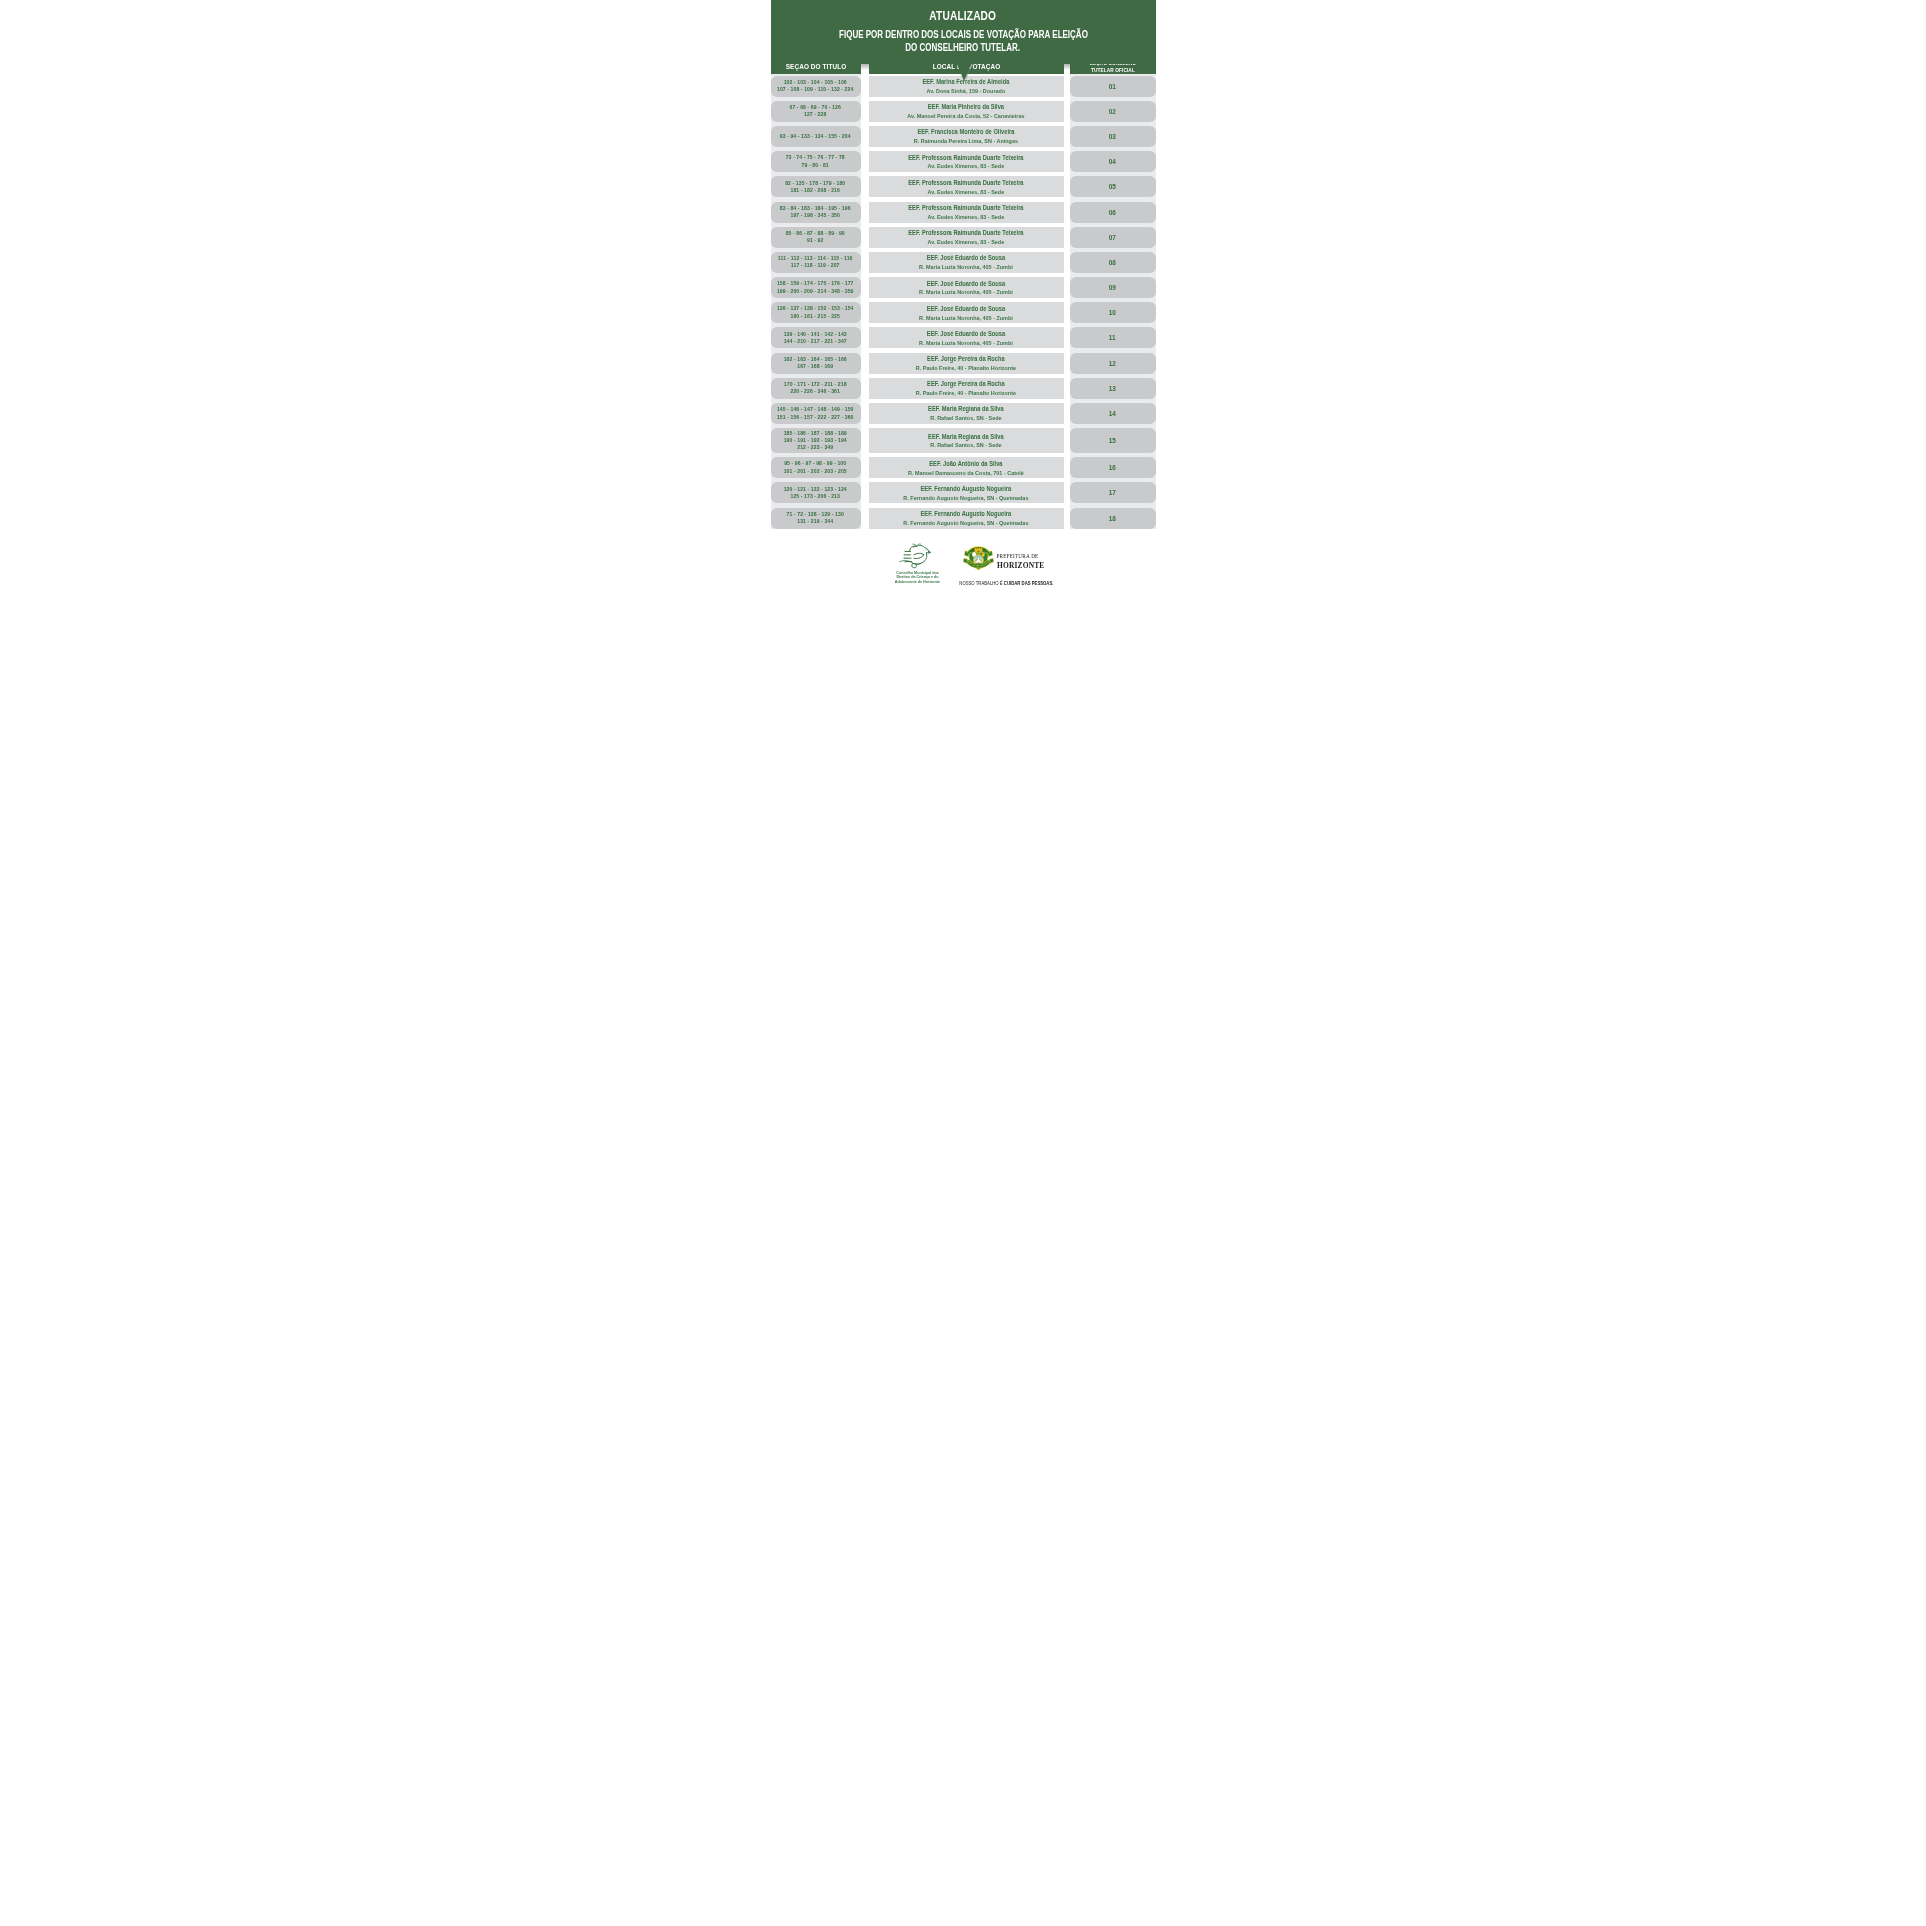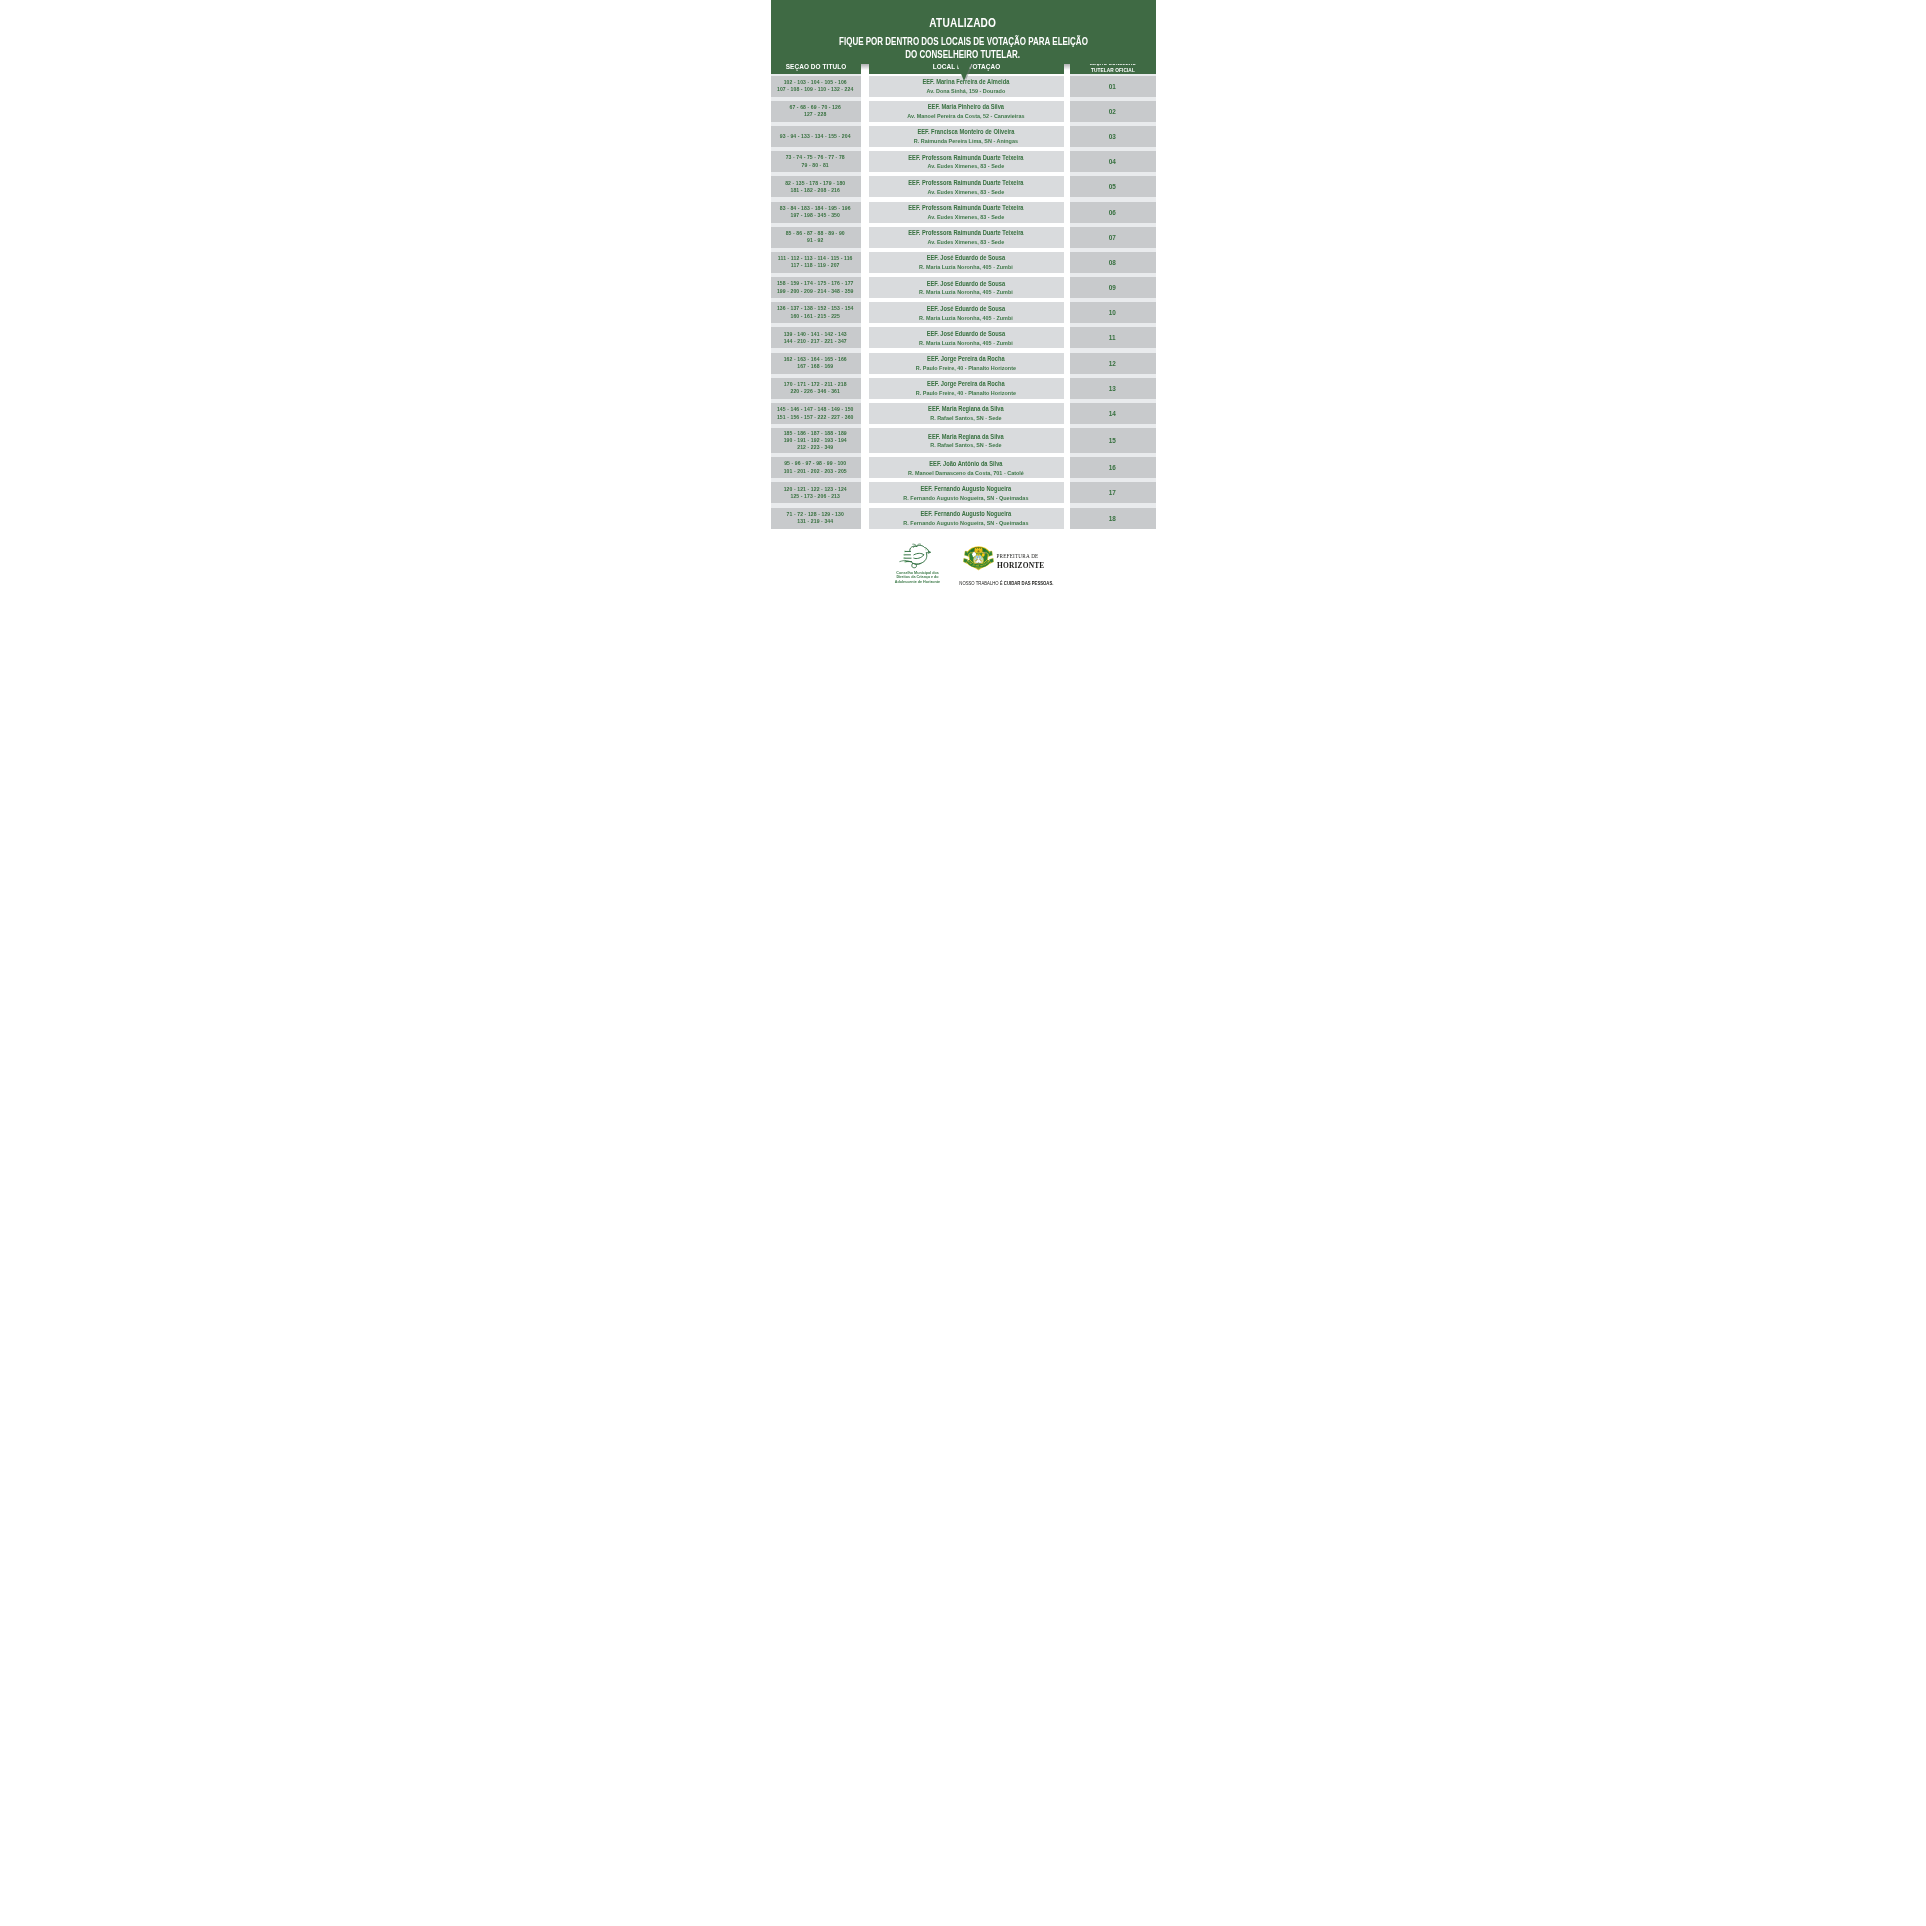--- a/index.html
+++ b/index.html
@@ -8,21 +8,21 @@
     --shield_green:#2c8135; --shield_yellow:#f2ca1c; --logo_green:#2f6e3f;
     --footer_green:#3d7a49; --ink:#1d1d1b;
   }
   *{margin:0;padding:0;box-sizing:border-box;}
   html,body{background:#fff;}
   body{font-family:"Liberation Sans","DejaVu Sans",sans-serif;}
   .page{position:relative;width:385px;height:596px;margin:0 auto;background:#fff;overflow:hidden;}
 
   
   .banner{position:relative;height:64px;background:var(--banner_green);text-align:center;color:#fff;z-index:2;}
-  .title{font-size:12.7px;font-weight:800;letter-spacing:0.2px;padding-top:16px;}
+  .title{font-size:12.7px;font-weight:800;letter-spacing:0.2px;padding-top:9px;}
   .subtitle{margin-top:6.2px;font-size:10px;font-weight:800;line-height:12.7px;}
   .sqz80{display:inline-block;transform:scaleX(.8);transform-origin:50% 50%;}
   .banner-shadow{position:absolute;top:64px;left:0;width:385px;height:5.8px;
     background:linear-gradient(rgba(110,112,115,.55),rgba(255,255,255,0));z-index:0;}
   .pointer{position:absolute;top:64px;left:186px;width:0;height:0;
     border-left:7px solid transparent;border-right:7px solid transparent;
     border-top:17.3px solid var(--banner_green);z-index:3;}
   .pointer-shadow{position:absolute;top:64px;left:188px;width:0;height:0;
     border-left:7px solid transparent;border-right:7px solid transparent;
     border-top:16px solid rgba(115,117,120,.45);z-index:1;}
@@ -35,21 +35,21 @@
   .grid{position:relative;display:grid;grid-template-columns:90px 8px 195px 6.2px 86px;}
   .cell-left{grid-column:1;}
   .cell-mid{grid-column:3;}
   .cell-right{grid-column:5;}
   .thead{margin-bottom:1.2px;}
   .hcell{height:15.4px;background:var(--banner_green);color:#fff;display:flex;flex-direction:column;
     align-items:center;justify-content:center;font-weight:800;font-size:7.3px;letter-spacing:0.1px;text-align:center;}
   .hcell-sm{font-size:5.4px;line-height:6.2px;}
   .tbody{row-gap:4.2px;}
   .cell{display:flex;align-items:center;justify-content:center;text-align:center;min-height:21px;}
-  .side{background:var(--side_cell);padding:1.5px 0.8px;}
+  .side{background:var(--side_cell);padding:1.5px 0.8px;border-radius:6px;}
   .mid{background:var(--mid_cell);padding:2.3px 4.6px;}
   .sqz88{display:block;width:100%;transform:scaleX(.88);transform-origin:50% 50%;}
   .nums-line{font-size:5.8px;line-height:7.3px;font-weight:800;color:var(--txt_green);letter-spacing:0.1px;}
   .school{font-size:6.5px;line-height:7.3px;font-weight:800;color:var(--txt_green);}
   .addr{font-size:6.2px;line-height:7.3px;font-weight:600;color:var(--addr_green);margin-top:1.5px;}
   .official{font-size:7.3px;font-weight:800;color:var(--txt_green);}
 
   
   .footer{position:absolute;top:538px;left:0;width:385px;height:58px;}
   .cmdca{position:absolute;left:120px;top:4.6px;width:54px;text-align:center;}

